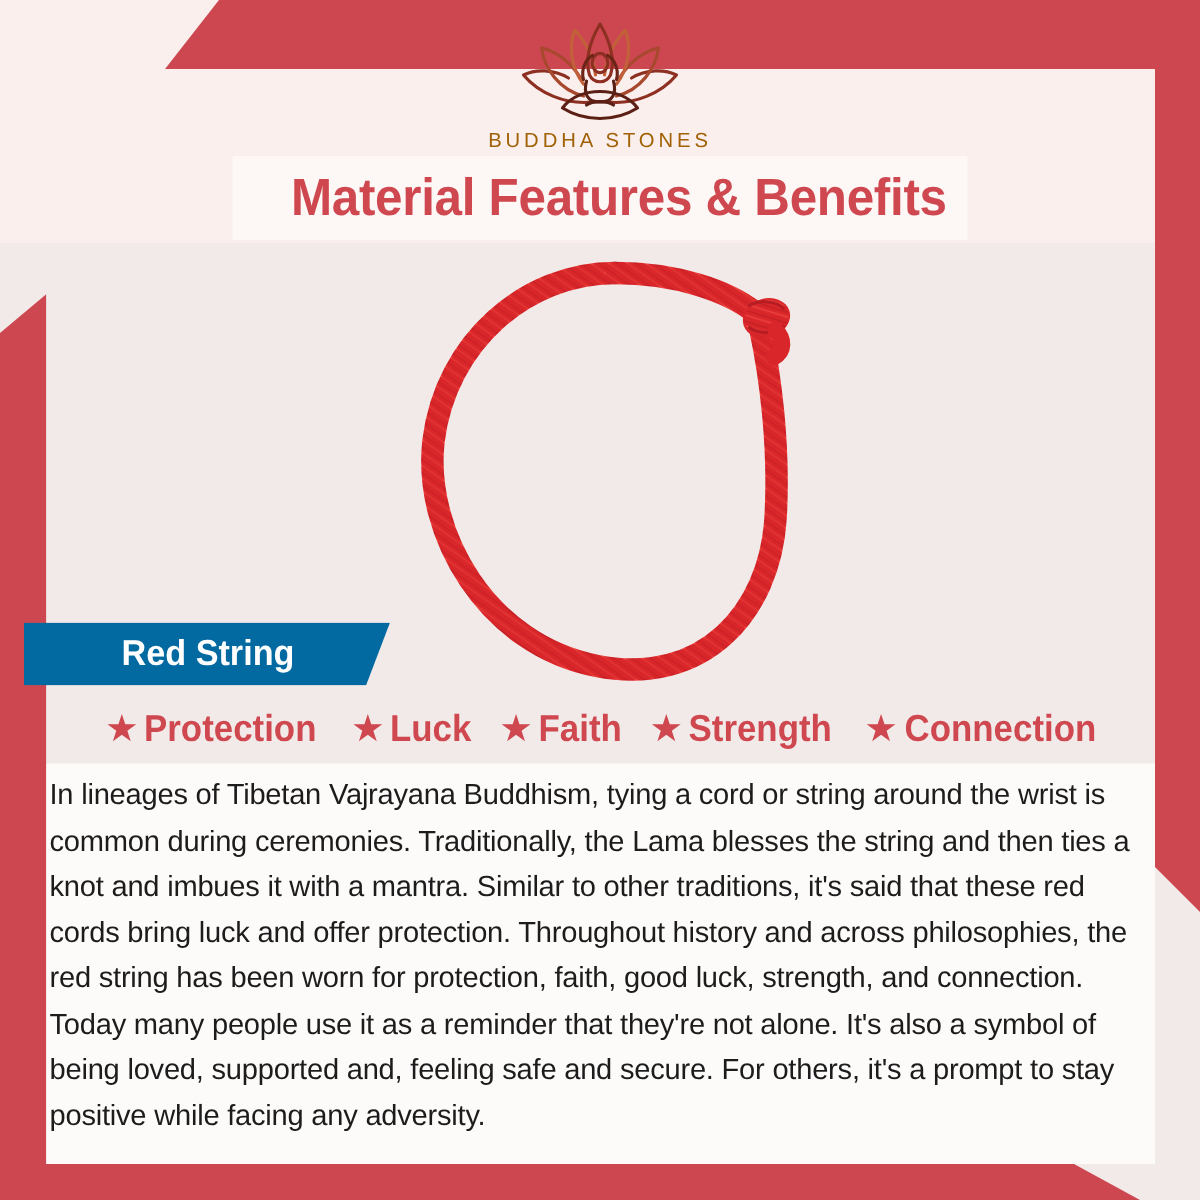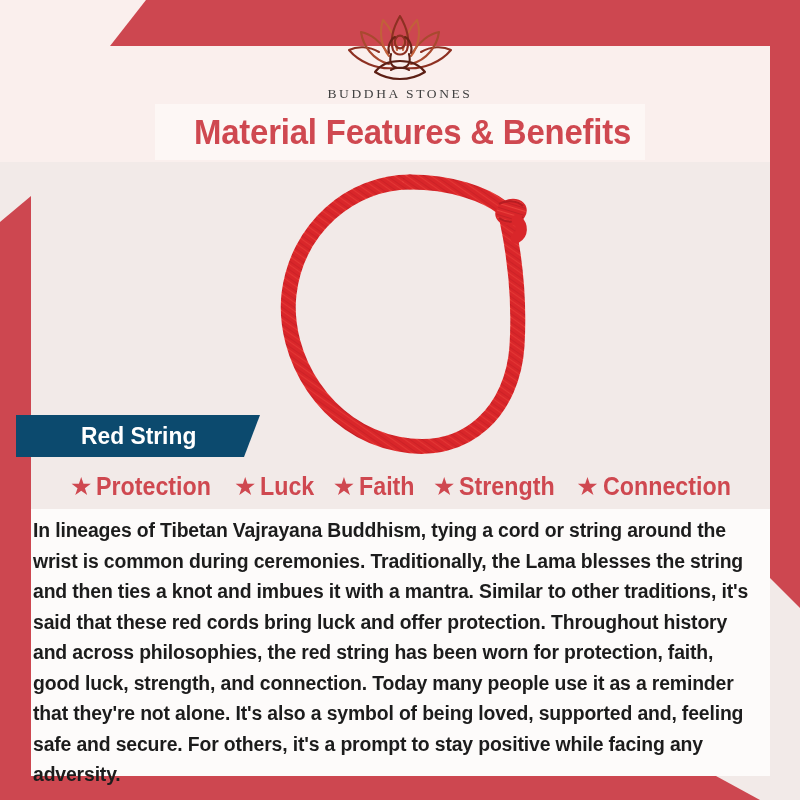--- a/index.html
+++ b/index.html
@@ -52,24 +52,24 @@
   
   #logo-block {
     position: absolute;
     top: 8px; left: 0; width: 800px;
     text-align: center;
   }
   #logo-mark { display: block; margin: 0 auto; }
   #logo-wordmark {
     display: block;
     margin-top: 2px;
-    font-family: Liberation Serif, serif;
+    font-family: Liberation Sans, sans-serif;
     font-size: 13.5px;
     letter-spacing: 2.6px;
-    color: #404040;
+    color: #a16207;
     font-weight: 400;
   }
 
   
   #title-banner {
     position: absolute;
     top: 104px; left: 155px; width: 490px; height: 56px;
     background: #fdf7f5;
     display: flex; align-items: center; justify-content: flex-end;
   }
@@ -87,21 +87,21 @@
   #product-area {
     position: absolute;
     top: 168px; left: 255px; width: 310px; height: 296px;
   }
   #product-svg { display: block; width: 310px; height: 296px; }
 
   
   #label-banner {
     position: absolute;
     top: 415px; left: 16px; width: 244px; height: 42px;
-    background: #0c4a6e;
+    background: #0369a1;
     clip-path: polygon(0 0, 244px 0, 228px 42px, 0 42px);
     display: flex; align-items: center;
   }
   #label-text {
     margin-left: 62px;
     color: #ffffff;
     font-family: "Liberation Sans Narrow", "Liberation Sans", sans-serif;
     font-size: 24px;
     font-weight: bold;
     transform: scaleX(0.95);
@@ -139,21 +139,21 @@
   #body-panel {
     position: absolute;
     top: 509px; left: 31px; width: 739px; height: 267px;
     background: #fdfbfa;
   }
   #body-text {
     margin: 0;
     padding: 6px 8px 0 2px;
     font-family: "Liberation Sans", sans-serif;
     font-size: 19.4px;
-    font-weight: bold;
+    font-weight: normal;
     line-height: 30.5px;
     color: #1c1c1c;
     letter-spacing: -0.15px;
   }
 </style>
 </head>
 <body>
 
 <div id="page">
 

